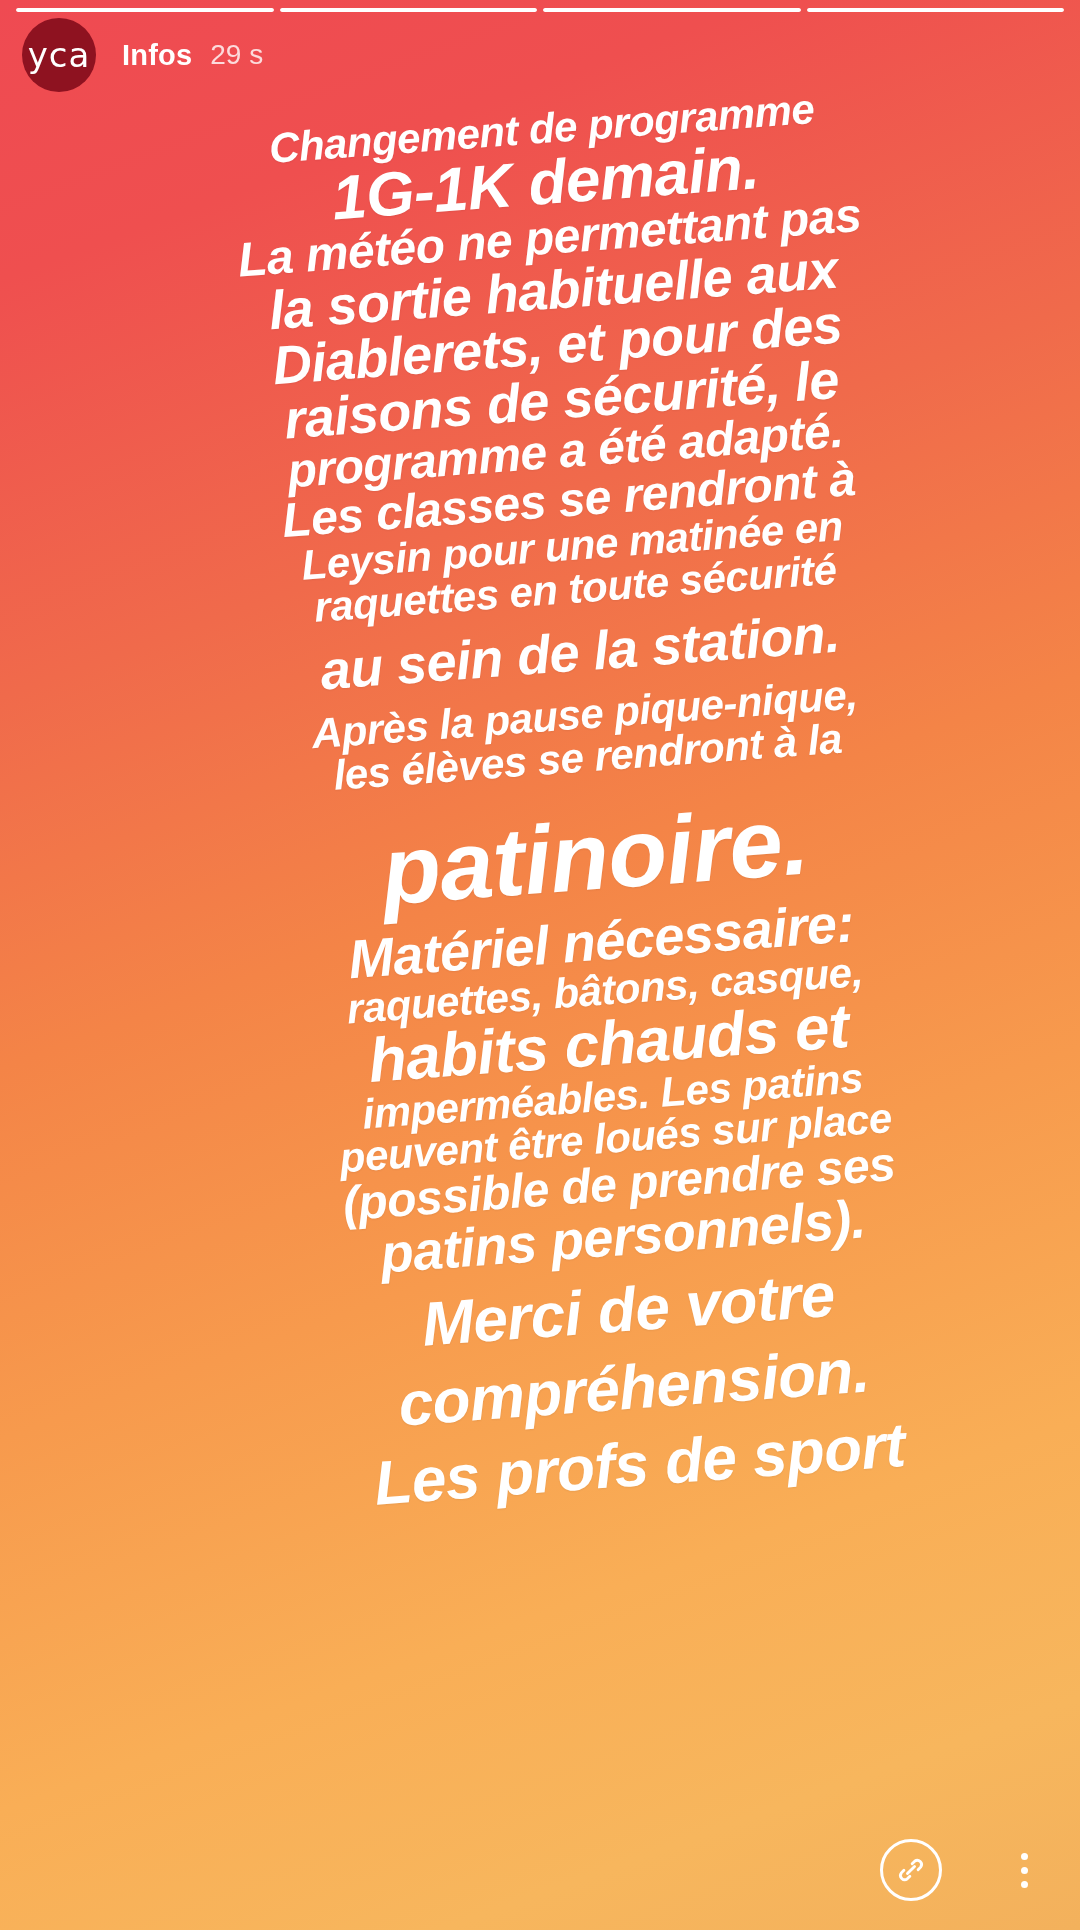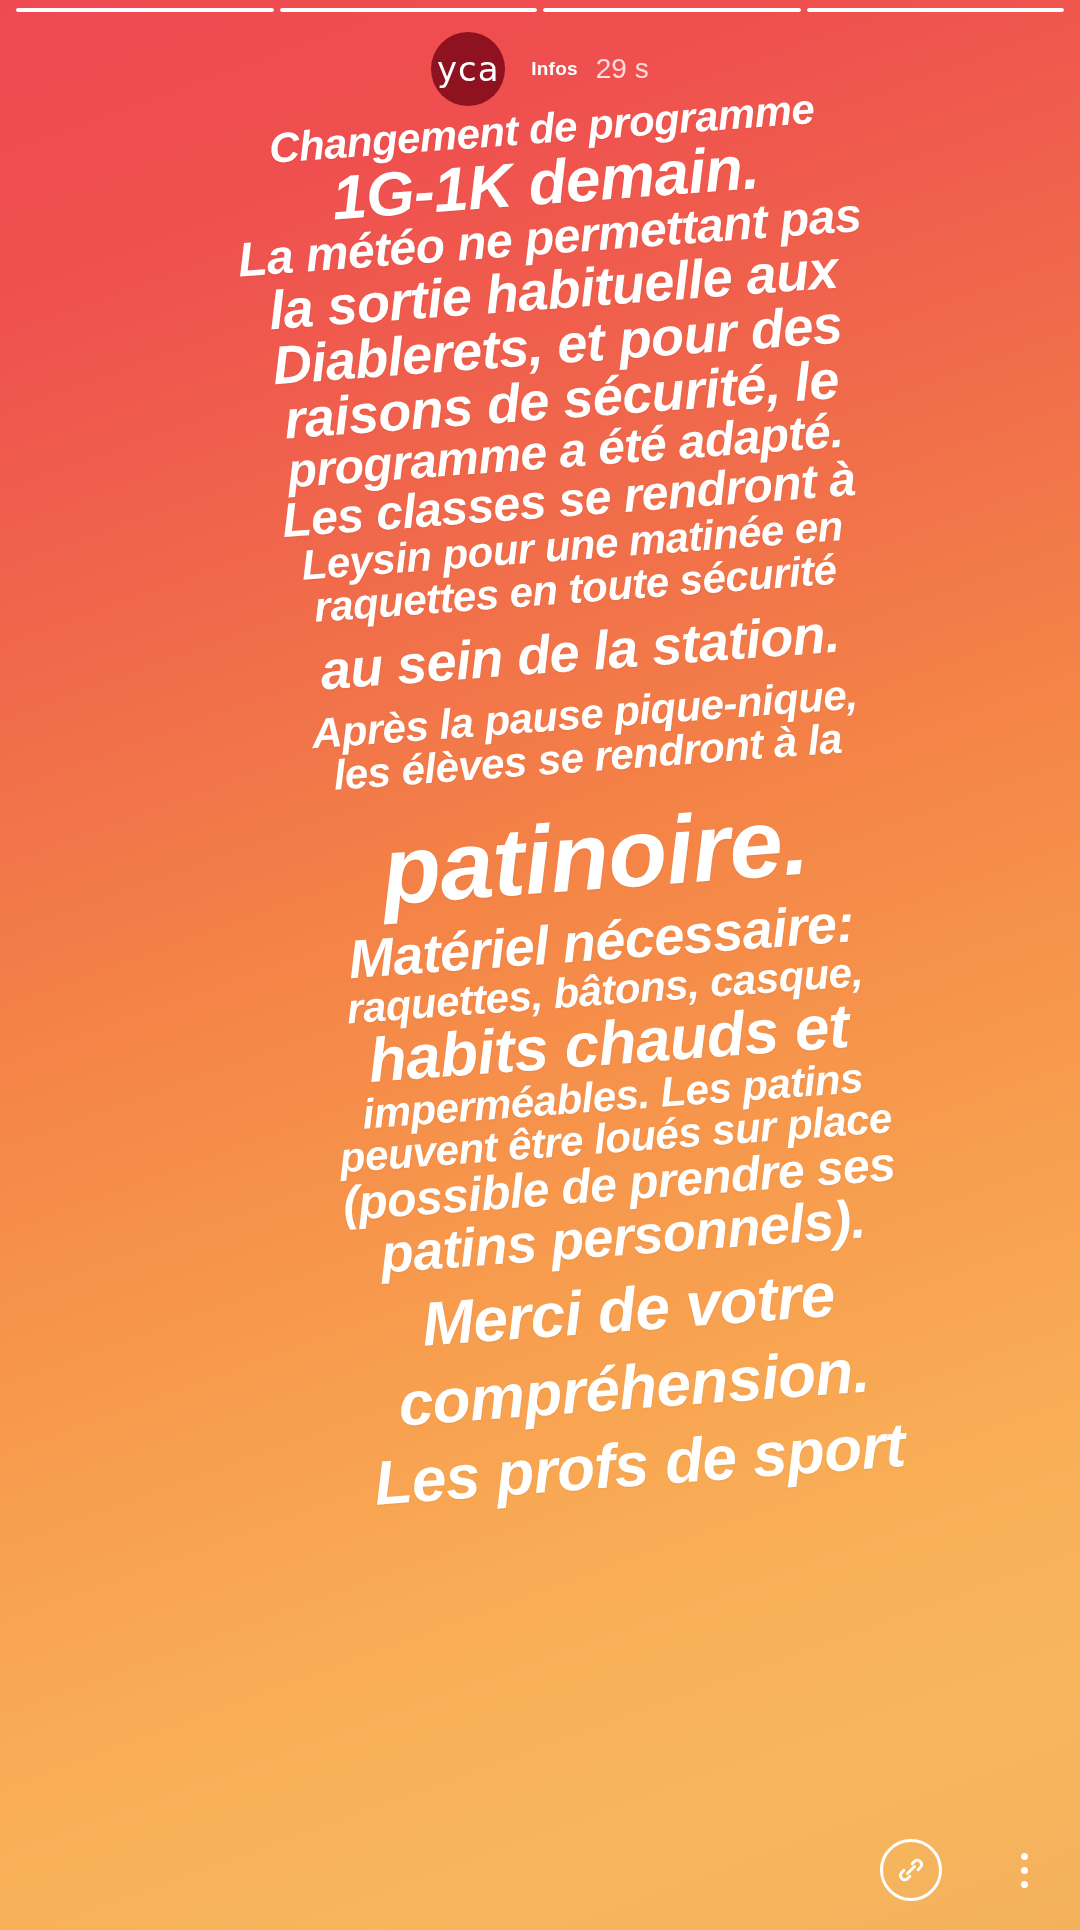--- a/index.html
+++ b/index.html
@@ -45,28 +45,27 @@
   }
   .seg .fill {
     display: block;
     height: 100%;
     background: #ffffff;
     border-radius: 3px;
   }
   
   .header {
     position: absolute;
-    top: 32px;
+    top: 18px;
     left: 22px;
     right: 22px;
     height: 74px;
     display: flex;
     align-items: center;
     z-index: 20;
-    justify-content: center;
   }
   .avatar {
     width: 74px;
     height: 74px;
     border-radius: 50%;
     background: #8e1220;
     overflow: hidden;
     position: relative;
     flex: 0 0 auto;
     display: flex;
@@ -77,21 +76,21 @@
     color: #ffffff;
     font-size: 34px;
     font-weight: 400;
     letter-spacing: 1px;
     white-space: nowrap;
     font-family: "DejaVu Sans", sans-serif;
   }
   .hdr-name {
     margin-left: 26px;
     color: #ffffff;
-    font-size: 19px;
+    font-size: 29px;
     font-weight: bold;
     letter-spacing: 0.2px;
   }
   .hdr-time {
     margin-left: 18px;
     color: rgba(255,255,255,0.80);
     font-size: 28px;
     font-weight: 400;
   }
   

